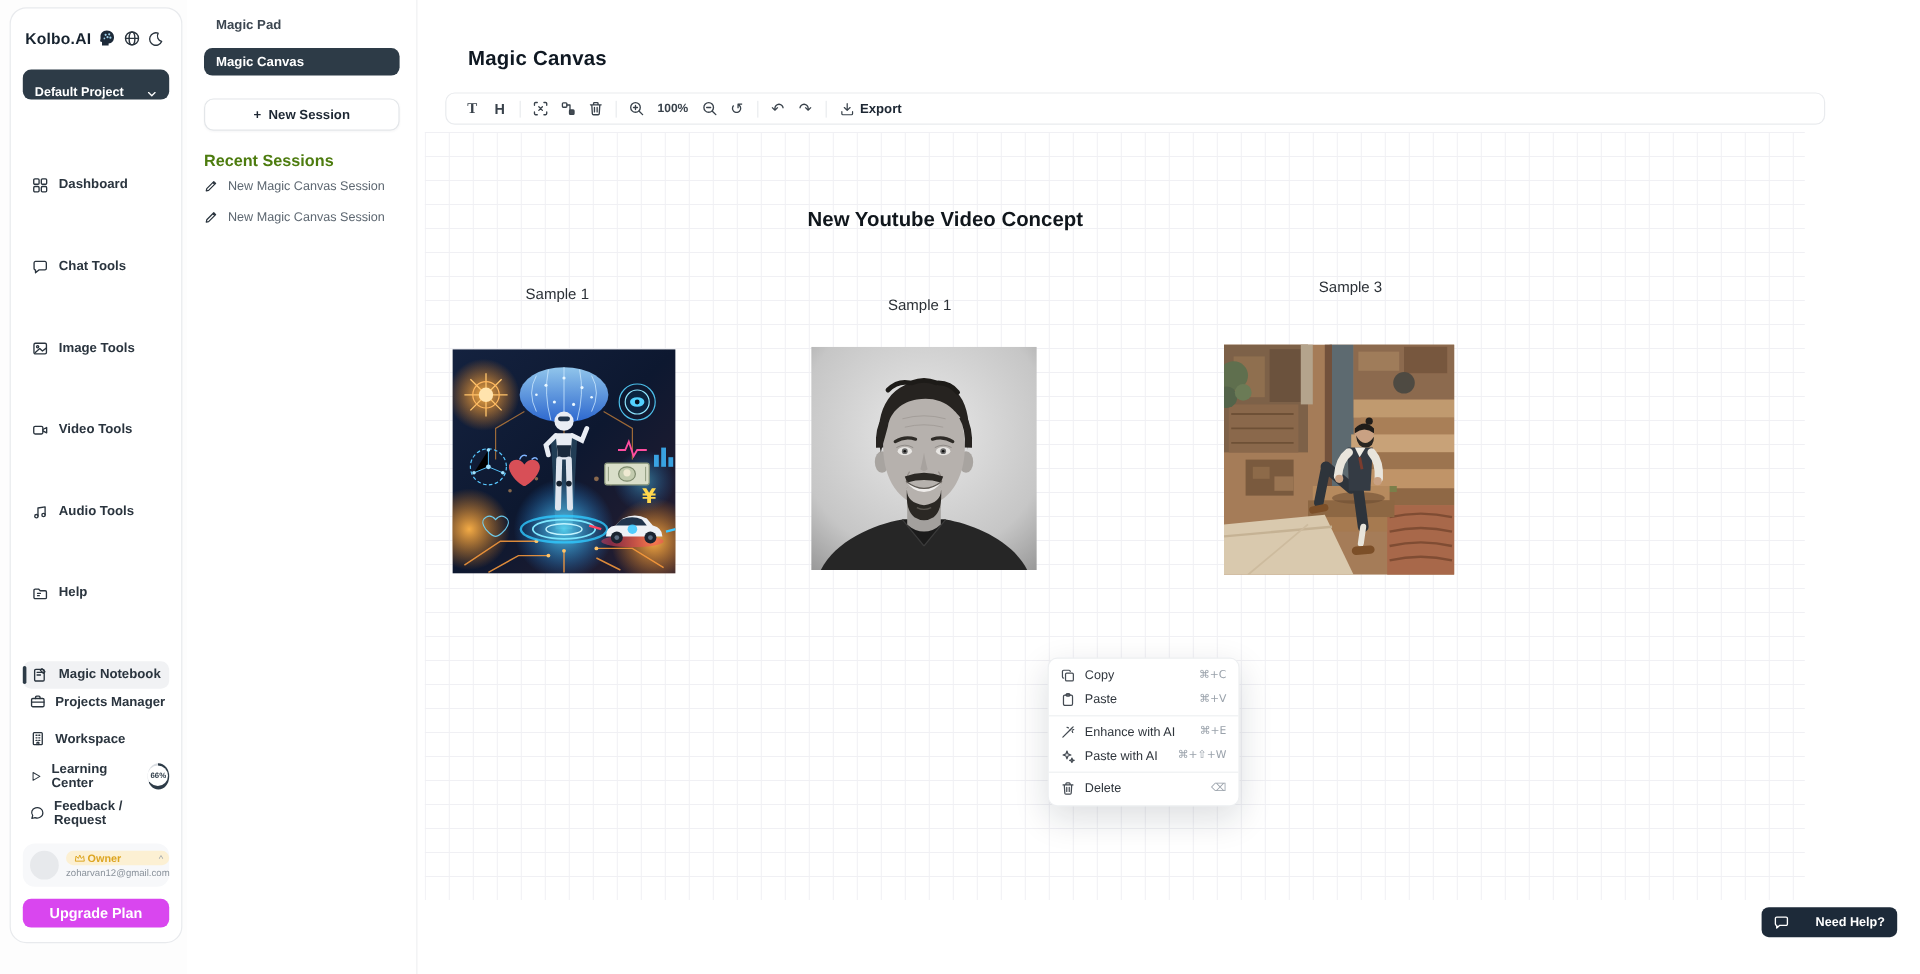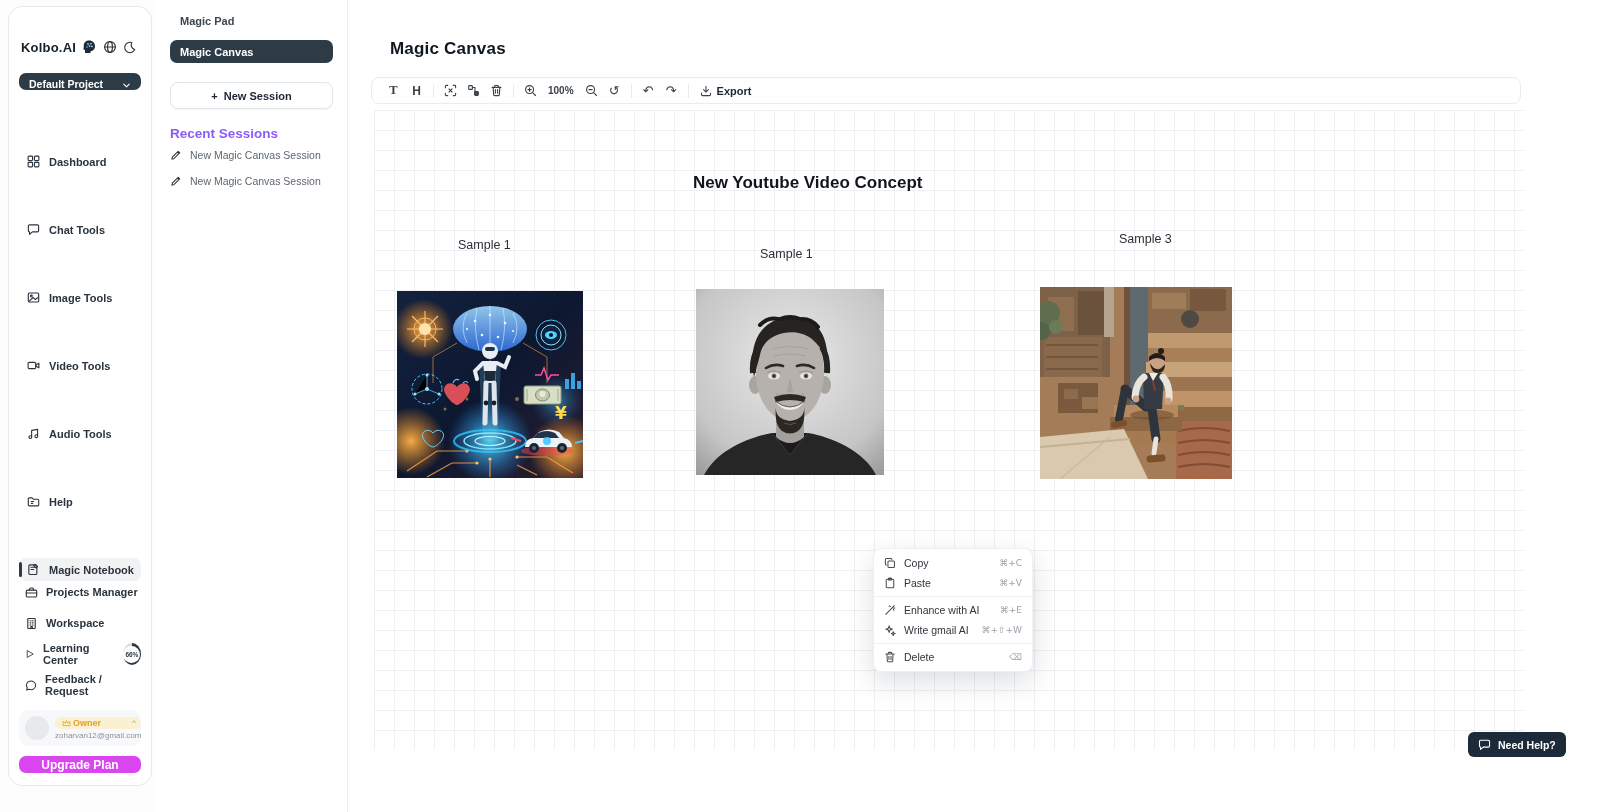--- a/index.html
+++ b/index.html
@@ -2,21 +2,21 @@
 <html><head>
 <meta charset="utf-8">
 <style>
   * { margin:0; padding:0; box-sizing:border-box; }
   html,body { width:1600px; height:812px; background:#ffffff; font-family:"Liberation Sans", sans-serif; overflow:hidden; }
   #app { position:relative; width:1600px; height:812px; background:#fdfdfd; }
 
   
   .sidebar { position:absolute; left:8px; top:6px; width:144px; height:780px;
     background:#fff; border:1px solid #e8eaed; border-radius:14px;
-    display:flex; flex-direction:column; padding:31px 10px 12px 10px; }
+    display:flex; flex-direction:column; padding:16px 10px 12px 10px; }
   .logo-row { display:flex; align-items:center; justify-content:space-between; padding:0 2px; }
   .logo-left { display:flex; align-items:center; gap:4px; }
   .logo-text { font-size:13px; font-weight:800; color:#16222e; letter-spacing:.2px; }
   .icon-btn-sm { width:18px; height:18px; display:flex; align-items:center; justify-content:center; cursor:pointer; }
   .project-btn { margin-top:17px; height:26px; background:#2d3b47; border-radius:7px; color:#fff;
     font-size:10.5px; font-weight:700; display:flex; align-items:flex-end; justify-content:space-between; padding:0 10px; cursor:pointer; }
   .nav { margin-top:20px; display:flex; flex-direction:column; gap:5px; }
   .nav-item { position:relative; display:flex; align-items:center; gap:9px; height:23px; padding-left:8px;
     font-size:11px; color:#2a343e; font-weight:600; border-radius:7px; cursor:pointer;margin-top:40px; }
   .nav-item svg { flex:0 0 auto; }
@@ -44,39 +44,39 @@
 
   
   .sessions { position:absolute; left:156px; top:0; width:192px; height:812px; background:#fff;
     border-right:1px solid #ebedef; padding:15px 14px 0 14px; }
   .pad-item { font-size:11px; font-weight:700; color:#3c4650; padding-left:10px; cursor:pointer; }
   .canvas-pill { margin-top:13px; height:23px; background:#2d3b47; border-radius:7px; color:#fff;
     font-size:11px; font-weight:700; display:flex; align-items:center; padding-left:10px; cursor:pointer; }
   .new-session-btn { margin-top:19px; height:27px; background:#fff; border:1px solid #e3e6e9; border-radius:8px;
     box-shadow:0 1px 2px rgba(20,30,40,.04); display:flex; align-items:center; justify-content:center; gap:6px;
     font-size:11px; font-weight:700; color:#1d2733; cursor:pointer; }
-  .recent-heading { margin-top:17px; font-size:13.5px; font-weight:800; color:#8b5cf6; }
+  .recent-heading { margin-top:17px; font-size:13.5px; font-weight:800; color:#4d7c0f; }
   .session-list { margin-top:8px; display:flex; flex-direction:column; gap:14px; }
   .session-item { display:flex; align-items:center; gap:8px; font-size:10.5px; color:#5d6771; cursor:pointer; }
 
   
   .main { position:absolute; left:348px; top:0; width:1252px; height:812px; background:#fff; }
   .page-title { position:absolute; left:42px; top:39px; font-size:17px; font-weight:800; color:#0f1822; letter-spacing:.2px; }
   .toolbar { position:absolute; left:23px; top:77px; width:1150px; height:27px; background:#fff;
     border:1px solid #e9ebee; border-radius:8px; display:flex; align-items:center; padding:0 10px; }
   .tool-btn { width:23px; height:21px; display:flex; align-items:center; justify-content:center;
     color:#39424b; border-radius:5px; cursor:pointer; font-size:12px; }
   .tool-btn .serif { font-family:"Liberation Serif", serif; font-weight:700; font-size:12.5px; }
   .tool-btn .sans { font-weight:700; font-size:12px; }
   .tool-sep { width:1px; height:14px; background:#e9ebee; margin:0 5px; }
   .zoom-pct { font-size:10px; font-weight:600; color:#39424b; padding:0 6px; cursor:default; }
   .glyph { font-size:13px; line-height:1; color:#39424b; }
   .export-btn { display:flex; align-items:center; gap:5px; font-size:11px; font-weight:700; color:#1d2733; padding:0 6px; cursor:pointer; }
 
-  .canvas { position:absolute; left:26px; top:110px; width:1150px; height:640px; background:#fff;
+  .canvas { position:absolute; left:6px; top:110px; width:1150px; height:640px; background:#fff;
     background-image:linear-gradient(to right,#f0f0f4 1px,transparent 1px),linear-gradient(to bottom,#f0f0f4 1px,transparent 1px);
     background-size:20px 20px; }
   .canvas-heading { position:absolute; left:319px; top:63px; font-size:17px; font-weight:800; color:#10161c; }
   .sample-label { position:absolute; font-size:12.5px; color:#2b3036; }
   .sample-1-label { left:84px; top:128px; }
   .sample-2-label { left:386px; top:137px; }
   .sample-3-label { left:745px; top:122px; }
   .canvas-img { position:absolute; cursor:pointer; }
   .canvas-img svg { display:block; }
   .img-1 { left:23px; top:181px; }
@@ -85,22 +85,22 @@
 
   
   .context-menu { position:absolute; left:873px; top:548px; width:160px; background:#fff;
     border:1px solid #edeff1; border-radius:8px; box-shadow:0 10px 28px rgba(15,25,40,.14); padding:4px 0; z-index:30; }
   .menu-item { display:flex; align-items:center; gap:8px; height:20px; padding:0 10px;
     font-size:10.5px; color:#2f353c; cursor:pointer; }
   .menu-shortcut { margin-left:auto; font-size:9px; color:#9aa2ab; font-family:"DejaVu Sans", sans-serif; }
   .menu-sep { height:1px; background:#eef0f2; margin:3px 0; }
 
   
-  .help-btn { position:absolute; left:1468px; top:732px; height:25px; background:#1d2a39; border-radius:6px;
-    display:flex; align-items:center; gap:7px; padding:0 10px; color:#fff; font-size:10.5px; font-weight:800; cursor:pointer; }
+  .help-btn { position:absolute; left:1468px; top:756px; height:25px; background:#1d2a39; border-radius:6px;
+    display:flex; align-items:center; gap:22px; padding:0 10px; color:#fff; font-size:10.5px; font-weight:800; cursor:pointer; }
 
   svg.ic { stroke:#2a343e; stroke-width:1.2; fill:none; stroke-linecap:round; stroke-linejoin:round; }
   svg.ic-t { stroke:#39424b; stroke-width:1.2; fill:none; stroke-linecap:round; stroke-linejoin:round; }
   svg.ic-m { stroke:#444b53; stroke-width:1.2; fill:none; stroke-linecap:round; stroke-linejoin:round; }
 </style>
 </head>
 <body>
 
 <div id="app">
 
@@ -596,21 +596,21 @@
             <path d="M10.4,3.6 L9,5 M11,6 l.6,1.4 M6,2.4 l1.4,.6 M12.6,4.6 l-1,.4"></path>
           </svg>
         <span>Enhance with AI</span>
         <span class="menu-shortcut">⌘+E</span>
       </div>
       <div class="menu-item">
         <svg class="ic-m" width="12" height="12" viewBox="0 0 14 14">
             <path d="M6,2.2 L7,5 L9.8,6 L7,7 L6,9.8 L5,7 L2.2,6 L5,5 Z"></path>
             <path d="M10.8,9 l.6,1.6 1.6,.6 -1.6,.6 -.6,1.6 -.6,-1.6 -1.6,-.6 1.6,-.6 z"></path>
           </svg>
-        <span>Write gmail AI</span>
+        <span>Paste with AI</span>
         <span class="menu-shortcut">⌘+⇧+W</span>
       </div>
       <div class="menu-sep"></div>
       <div class="menu-item">
         <svg class="ic-m" width="12" height="12" viewBox="0 0 14 14">
             <path d="M2.2,3.6 h9.6 M5,3.6 V2.4 a.8,.8 0 0 1 .8,-.8 h2.4 a.8,.8 0 0 1 .8,.8 v1.2 M3.4,3.6 l.5,8 a1,1 0 0 0 1,.9 h4.2 a1,1 0 0 0 1,-.9 l.5,-8 M5.8,6 v4 M8.2,6 v4"></path>
           </svg>
         <span>Delete</span>
         <span class="menu-shortcut">⌫</span>
       </div>

